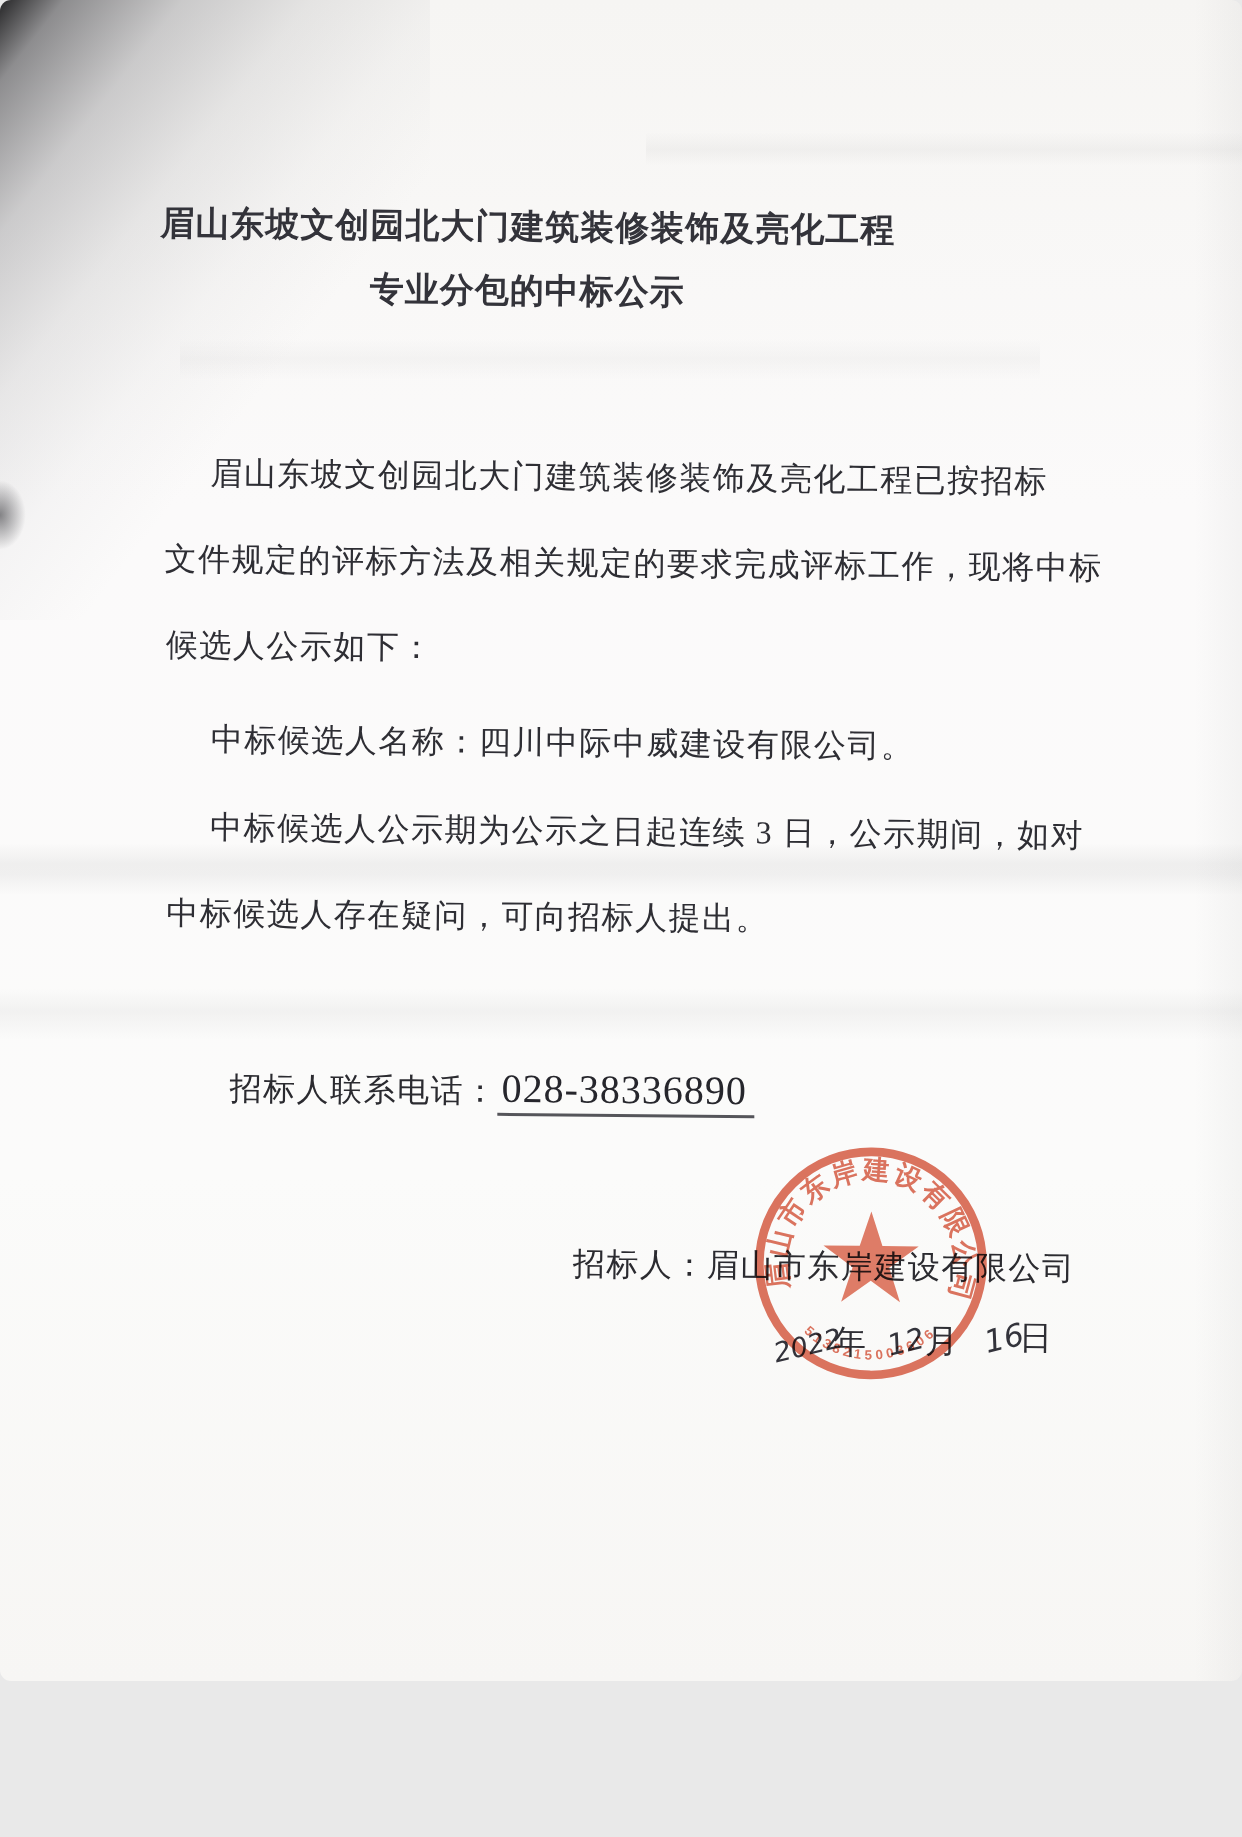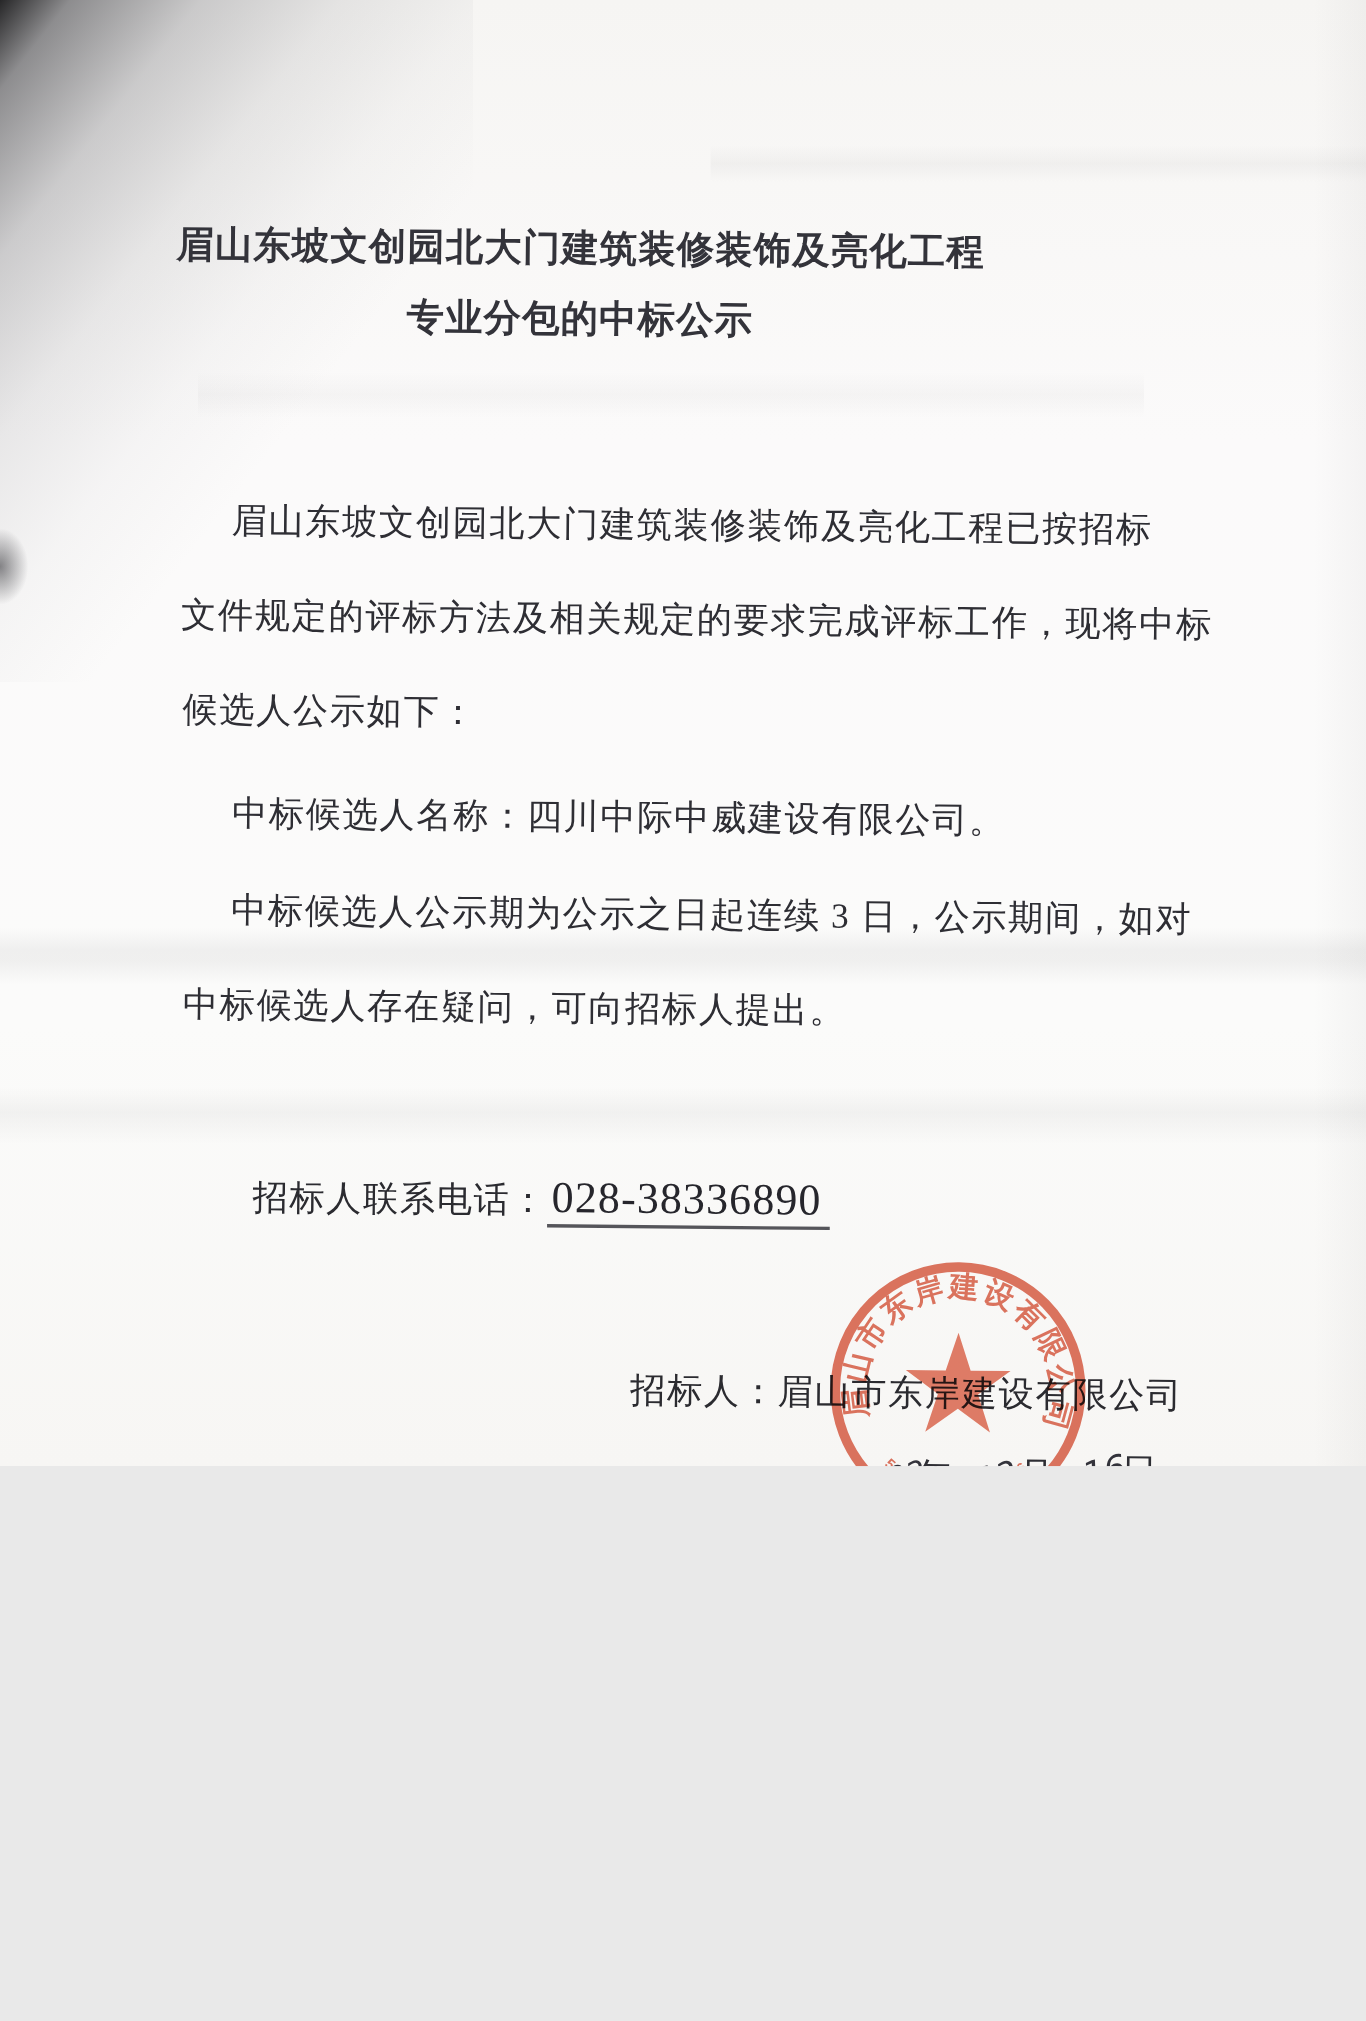--- a/index.html
+++ b/index.html
@@ -1,22 +1,23 @@
 <!DOCTYPE html>
 <html><head>
 <meta charset="utf-8">
 <style>
   html,body{margin:0;padding:0;background:#e9e9e9;}
   .page{
     position:relative;
-    width:1242px;height:1333px;
+    width:1242px;height:1681px;
     background:linear-gradient(180deg,#f6f5f3 0%,#fbfafa 30%,#fbfbfa 70%,#f7f6f4 100%);
     overflow:hidden;
     font-family:"Liberation Serif","DejaVu Serif",serif;
     color:#2b2b30;
+    border-radius:11px;
   }
   
   .corner-shadow{
     position:absolute;left:0;top:0;width:430px;height:620px;
     background:linear-gradient(128deg,
       rgba(10,10,12,0.88) 0%,
       rgba(55,55,60,0.55) 7%,
       rgba(120,120,125,0.35) 20%,
       rgba(165,165,168,0.22) 34%,
       rgba(200,200,202,0.12) 48%,

